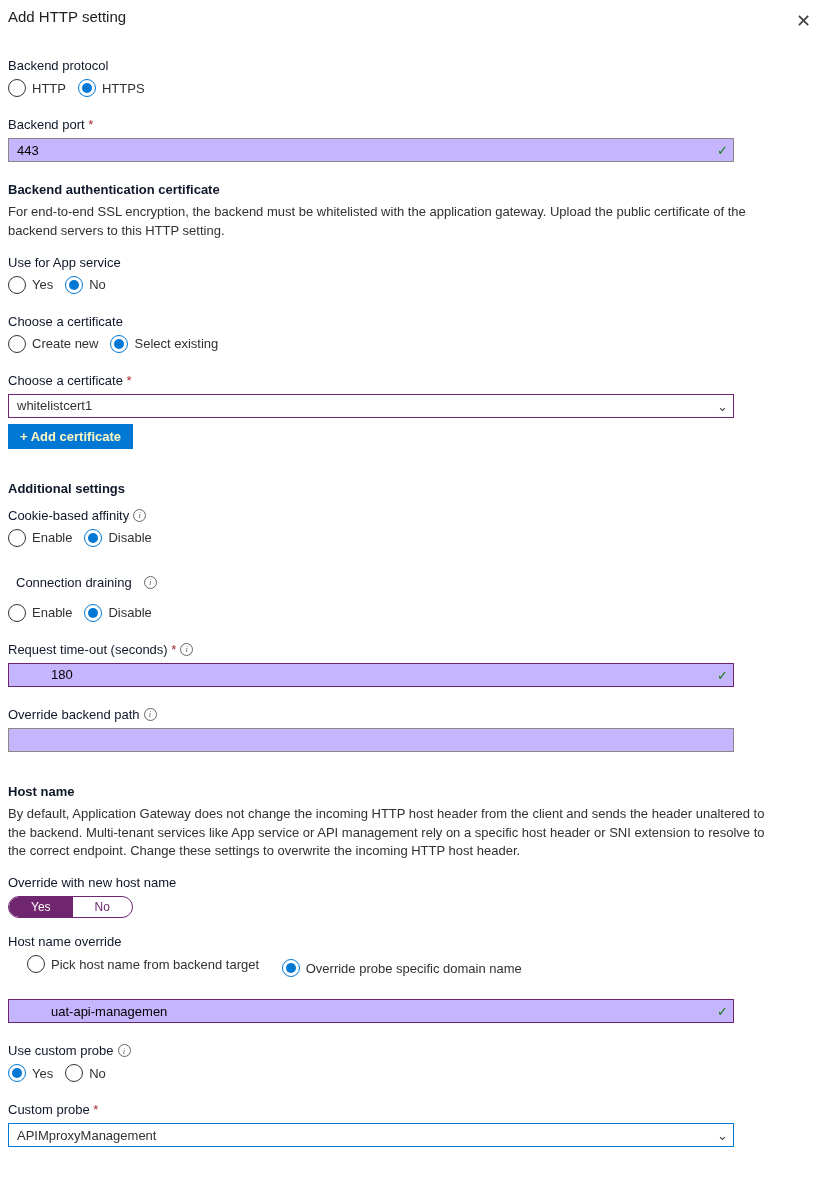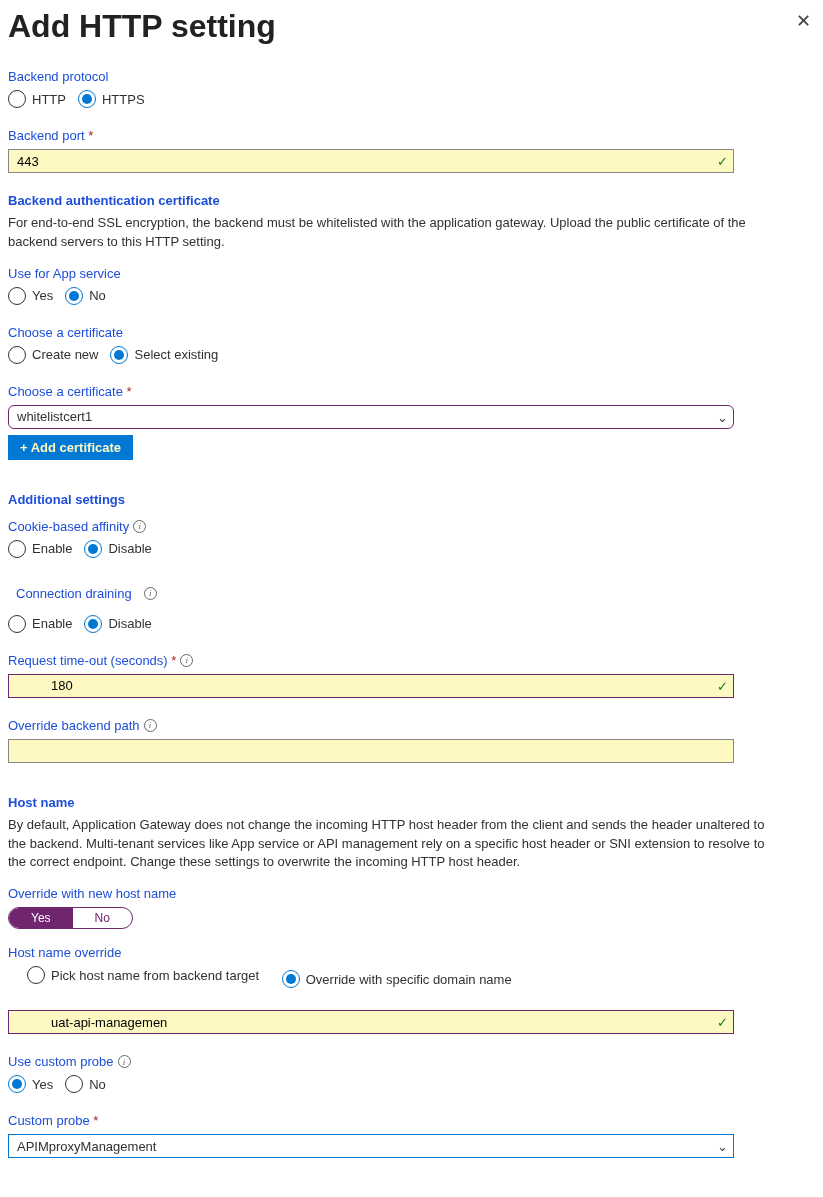--- a/index.html
+++ b/index.html
@@ -12,37 +12,37 @@
     width: 823px;
     background: #fff;
   }
   .header-row {
     display: flex;
     justify-content: space-between;
     align-items: flex-start;
     margin-bottom: 24px;
   }
   h1 {
-    font-size: 32px;
-    font-weight: 700;
+    font-size: 15px;
+    font-weight: 400;
     margin: 0;
     color: #222;
   }
   .close-x {
     font-size: 18px;
     color: #444;
     cursor: pointer;
     line-height: 1;
     padding: 4px;
   }
   .section-label {
     font-size: 13px;
     font-weight: 400;
     margin: 0 0 6px 0;
-    color: #1d4ed8;
+    color: #0f172a;
   }
   .section-label.bold { font-weight: 600; }
   .req { color: #A4262C; }
   .radio-row {
     display: flex;
     gap: 12px;
     align-items: flex-start;
     margin-bottom: 16px;
   }
   .radio-opt {
@@ -71,37 +71,37 @@
 
   .field-wrap { margin-bottom: 20px; }
   .text-input {
     width: 726px;
     height: 24px;
     border: 1px solid #8A8886;
     padding: 2px 28px 2px 8px;
     font-size: 13px;
     font-family: inherit;
     outline: none;
-    background: #fef9c3;
+    background: #c4b5fd;
     display: block;
   }
   .text-input.valid-purple { border-color: #70266f; padding-left: 42px; }
   .select-input {
     width: 726px;
     height: 24px;
     border: 1px solid #8A8886;
     padding: 2px 28px 2px 8px;
     font-size: 13px;
     position: relative;
     display: flex;
     align-items: center;
     cursor: pointer;
     background: #fff;
   }
-  .select-input.purple { border-color: #70266f; border-radius: 6px; }
+  .select-input.purple { border-color: #70266f; }
   .select-input.blue { border-color: #0078D4; }
   .input-holder { position: relative; width: 726px; }
   .input-icon-right {
     position: absolute;
     right: 6px;
     top: 50%;
     transform: translateY(-50%);
     font-size: 13px;
     pointer-events: none;
   }
@@ -343,21 +343,21 @@
 <div class="section-label">Host name override</div>
 <div class="stacked-radios" style="margin-bottom:16px">
   <div class="radio-opt">
     <span class="radio-circle"></span>
     <span>Pick host name from backend target</span>
   </div>
   <div class="radio-opt">
     <span class="radio-circle selected">
         <span class="radio-dot"></span>
       </span>
-    <span>Override with specific domain name</span>
+    <span>Override probe specific domain name</span>
   </div>
 </div>
 
 
 <div class="field-wrap">
   <div class="input-holder">
     <input class="text-input valid-purple" value="uat-api-managemen" style="">
     <span class="input-icon-right check-green">✓</span>
   </div>
 </div>

